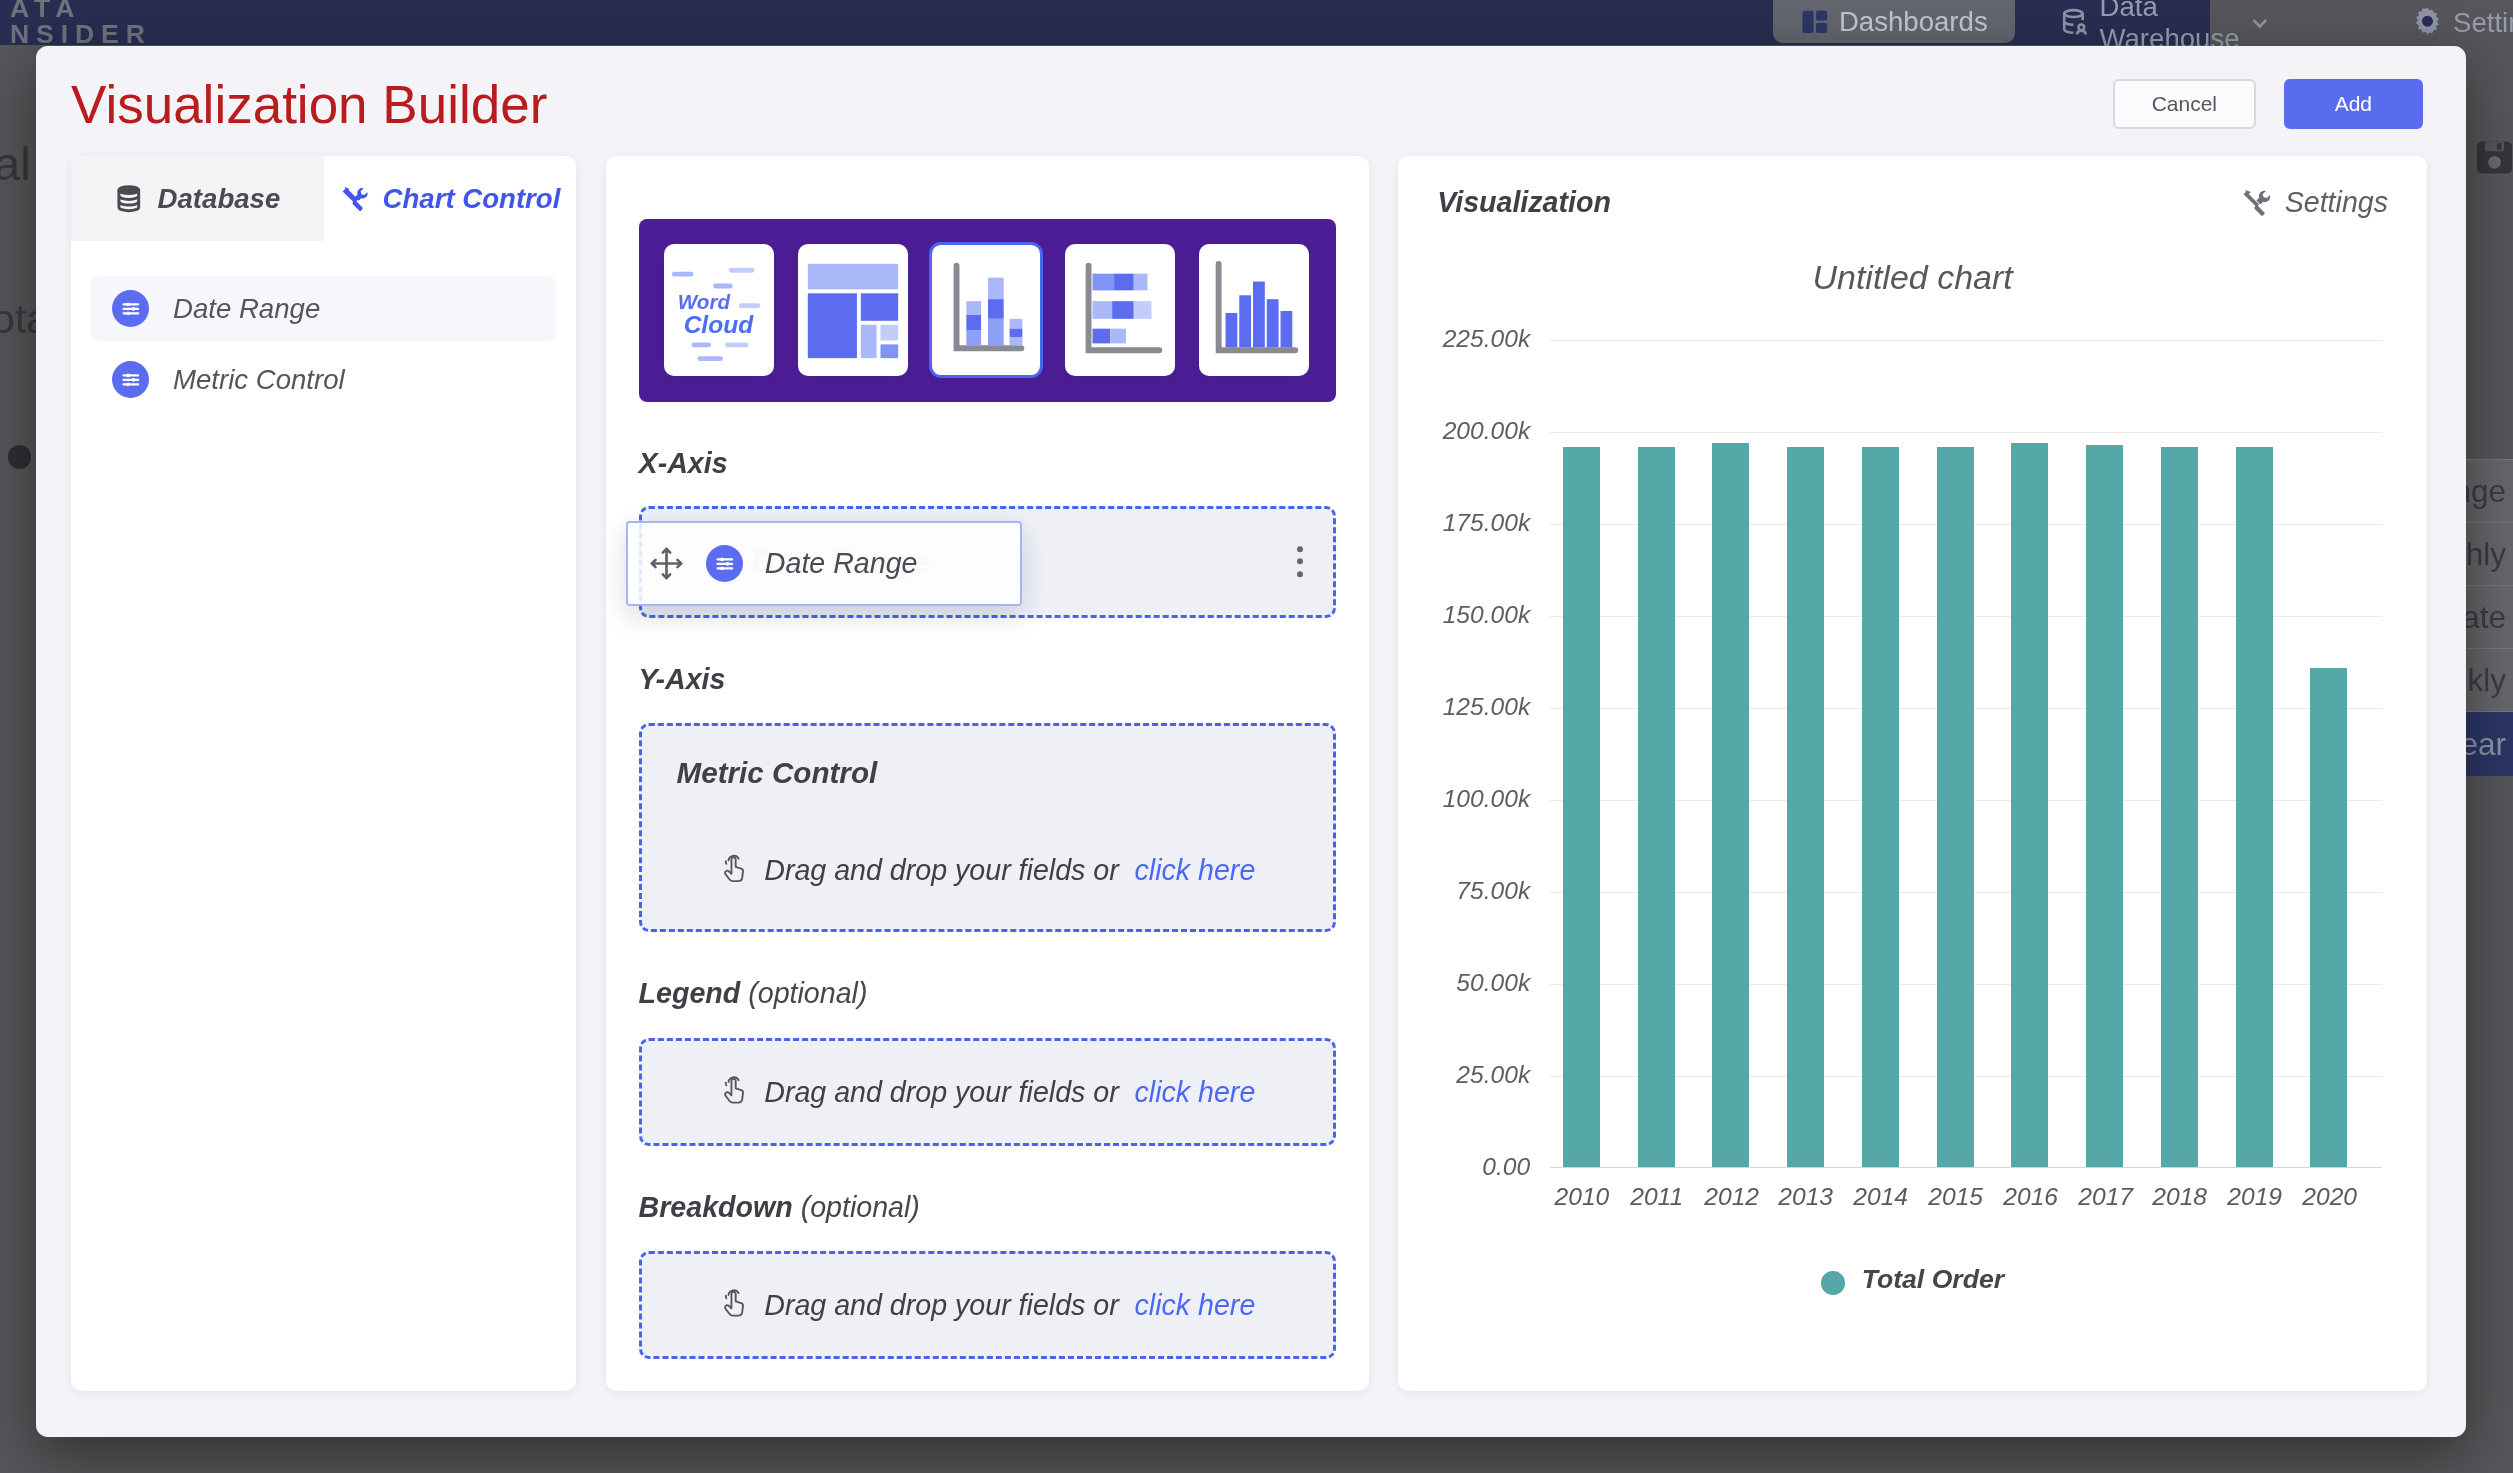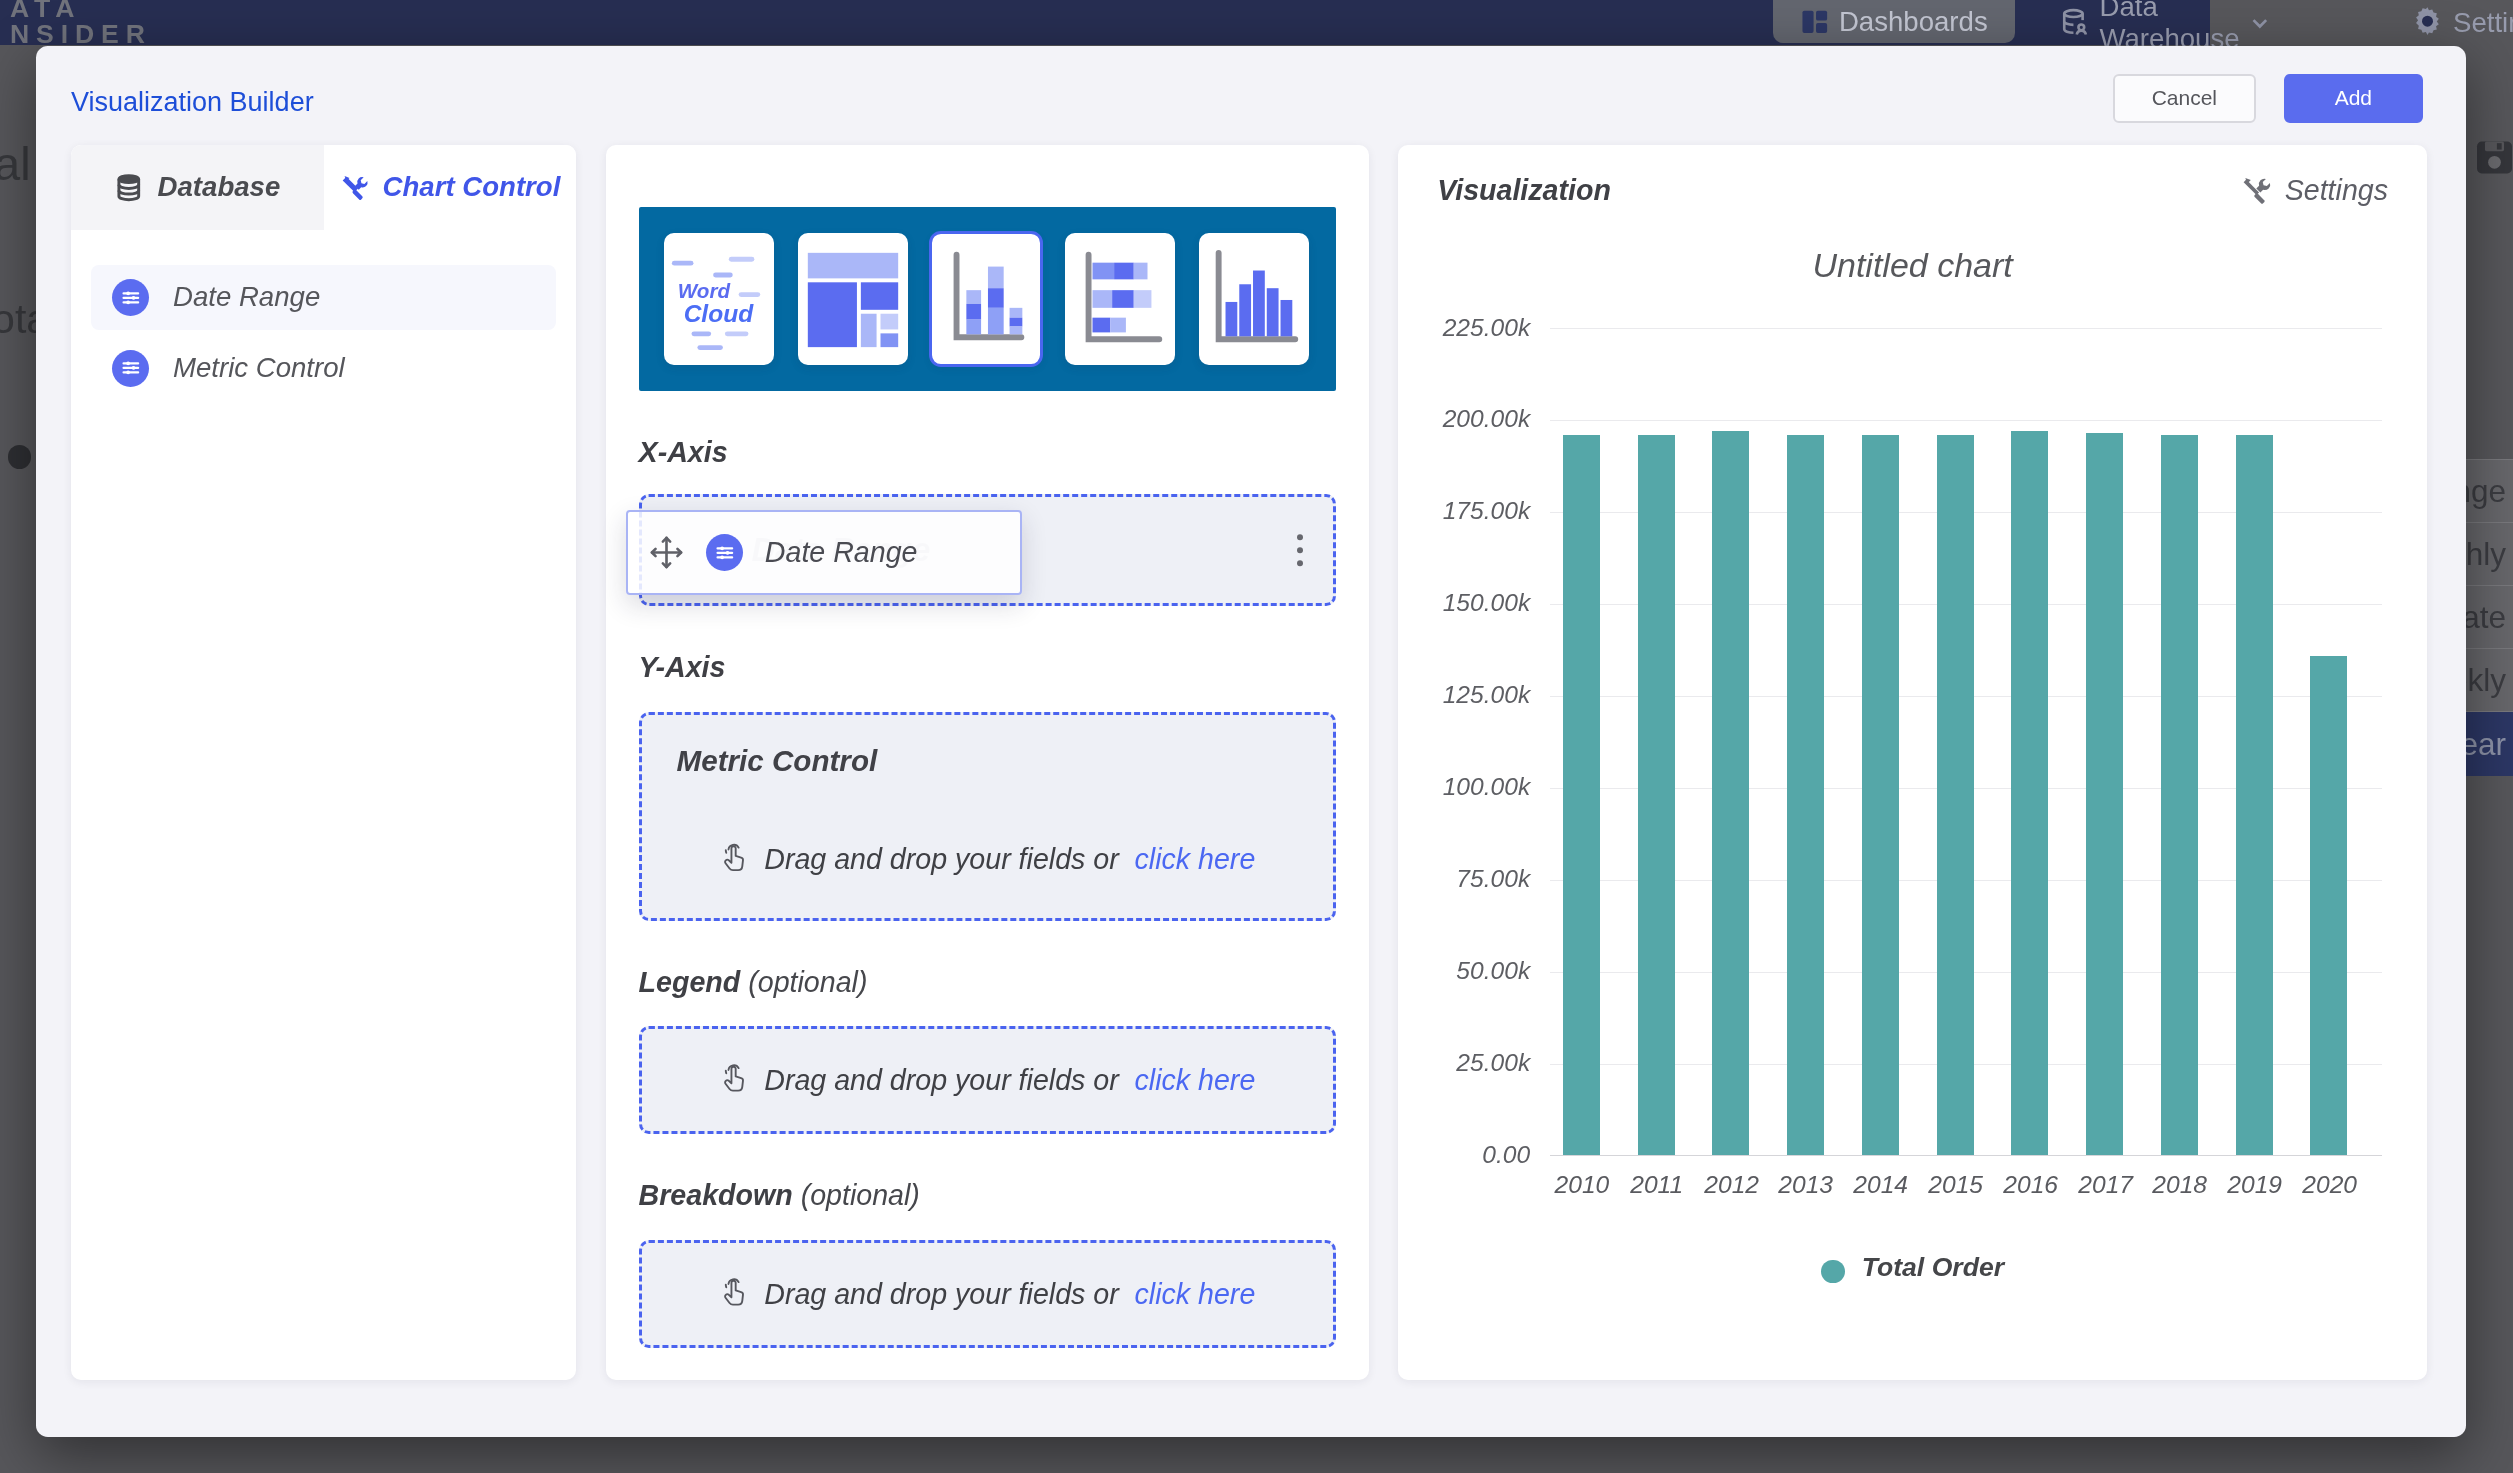--- a/index.html
+++ b/index.html
@@ -18,21 +18,21 @@
   .frag-ota { left:-7.9px; top:296px; font-size:41px; }
   .frag-dot { left:7.9px; top:445px; width:23.6px; height:23.6px; border-radius:50%; background:#2e2f33; }
   .save-chip { position:absolute; left:2475px; top:140px; z-index:1; }
   .right-menu { position:absolute; left:2384px; top:459px; width:130px; z-index:1; }
   .rm-row { height:63px; background:#67676b; border-top:1px solid #79797d; color:#3b3c41; font-size:31.5px; display:flex; align-items:center; justify-content:flex-end; padding-right:7.9px; }
   .rm-row.navy { background:#2c3765; color:#8d93a8; height:65px; }
 
   
   .modal { position:absolute; left:36px; top:46px; width:2430px; height:1391px; background:#f3f3f8; border-radius:11.8px; box-shadow:0 17.7px 59px rgba(0,0,0,.45); z-index:10; }
   .modal-header { display:flex; align-items:center; padding:27.6px 43px 15.8px 35px; }
-  .modal-title { font-size:27px; color:#1d4ed8; flex:1;margin-top:8px; }
+  .modal-title { font-size:53px; color:#b91c1c; flex:1; }
   .btn { font-size:21px; border-radius:5.9px; padding:10.8px 37px; cursor:pointer; }
   .btn-cancel { background:#fbfbfd; border:2px solid #d8d8de; color:#55565c; }
   .btn-add { background:#5a6cee; border:2px solid #5a6cee; color:#fff; margin-left:27.6px; padding:10.8px 49px; }
   .modal-body { display:flex; gap:29.6px; padding:5.9px 39px 0 35px; }
   .card { background:#fff; border-radius:9.9px; box-shadow:0 2px 9.9px rgba(30,30,60,.07); height:1235px;font-style:italic; }
 
   
   .left-card { width:505px; overflow:hidden; }
   .tabs { display:flex; height:85px; }
   .tab { flex:1; display:flex; align-items:center; justify-content:center; gap:13.8px; font-size:27.6px; font-weight:bold; cursor:pointer; }
@@ -42,21 +42,21 @@
   .field-row { display:flex; align-items:center; gap:23.6px; height:65px; margin:0 19.7px 5.9px 19.7px; padding-left:21.7px; border-radius:7.9px; font-size:27.6px; color:#55565b; cursor:pointer; }
   .field-row.hl { background:#f6f7fd; }
   .ctl-ic { width:37px; height:37px; border-radius:50%; background:#5b6cf0; flex-shrink:0; display:flex; align-items:center; justify-content:center; }
 
   
   .mid-card { width:763px; padding:33px 33px 0 33px; }
   .sec-head { font-size:28.6px; font-weight:bold; color:#3f4045; }
   .sec-head .opt { font-weight:normal; color:#46474c; }
   .type-row { display:flex; align-items:center; justify-content:space-between; }
   .view-all { display:flex; align-items:center; gap:13.8px; font-size:28.6px; color:#5d5e66; cursor:pointer; }
-  .type-strip { margin-top:29.6px; background:#0369a1; border-radius:2px; padding:25.6px 25.6px; display:flex; gap:23.6px; }
+  .type-strip { margin-top:29.6px; background:#4c1d95; border-radius:8px; padding:25.6px 25.6px; display:flex; gap:23.6px; }
   .thumb { width:110px; height:132px; background:#fff; border-radius:9.9px; box-shadow:0 3px 8.9px rgba(40,40,70,.12); position:relative; flex-shrink:0; cursor:pointer; }
   .thumb.sel { outline:3px solid #4a66f0; outline-offset:-1px; }
   .zone { border:3px dashed #4a63ef; border-radius:9.9px; background:#eef0f6; position:relative; }
   .x-zone { margin-top:25.6px; height:112px; }
   .ghost { position:absolute; left:110px; top:50%; transform:translateY(-50%); font-size:32.5px; font-weight:bold; color:#b9bbcb; opacity:.55; }
   .kebab { position:absolute; right:29.6px; top:50%; transform:translateY(-50%); display:flex; flex-direction:column; gap:6.9px; cursor:pointer; }
   .kebab i { width:5.9px; height:5.9px; border-radius:50%; background:#66676e; }
   .chip { position:absolute; left:-15.8px; top:12.8px; width:396px; height:85px; background:rgba(255,255,255,.85); border:2px solid #a9b4f5; border-radius:3.9px; box-shadow:0 9.9px 25.6px rgba(30,30,60,.16); display:flex; align-items:center; gap:21.7px; padding-left:21.7px; cursor:grabbing; }
   .chip-label { font-size:28.6px; color:#4a4b52; }
   .mt-head { margin-top:45px; }

